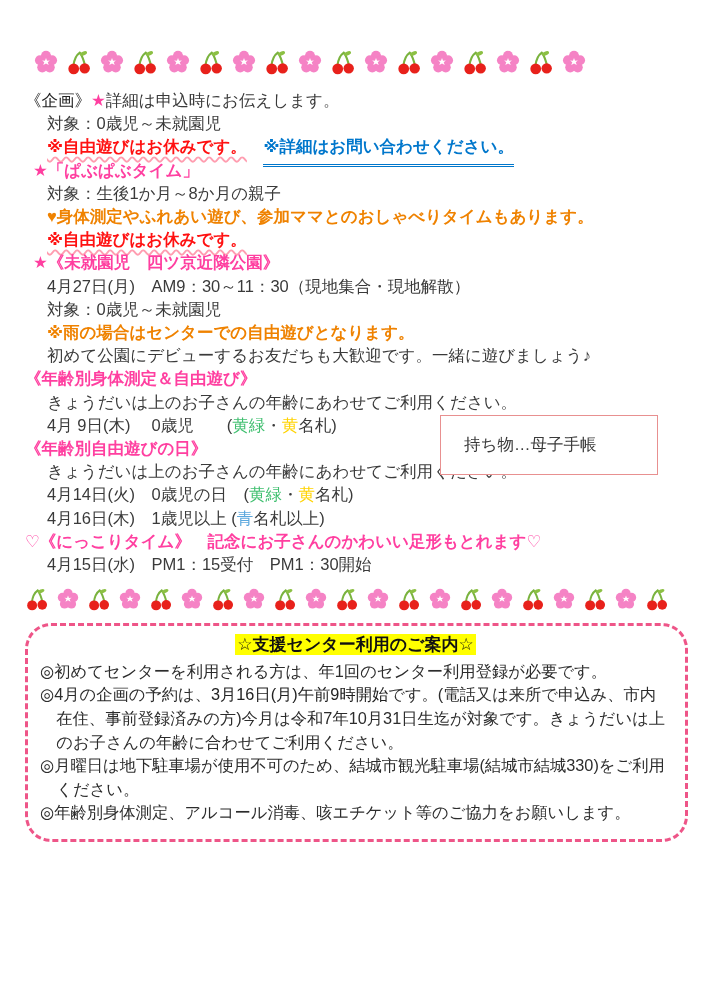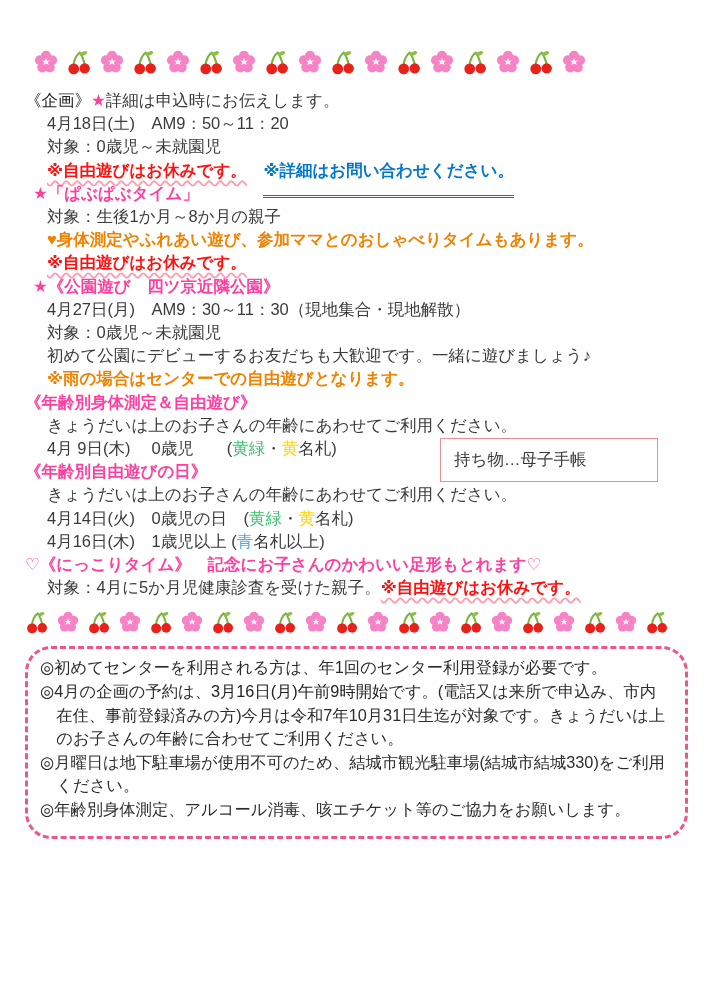--- a/index.html
+++ b/index.html
@@ -29,30 +29,30 @@
   .ind0{padding-left:0;}
   .ind1{padding-left:8px;}
   .ind2{padding-left:22px;}
 
   .pk{color:var(--pink);font-weight:bold;}
   .b{color:#222;font-weight:normal;}
   .rd{color:var(--red);font-weight:bold;
       text-decoration-line:underline;text-decoration-style:wavy;
       text-decoration-color:#ff9db0;text-decoration-thickness:2px;
       text-underline-offset:4px;}
-  .bl{color:var(--blue);font-weight:bold;border-bottom:3px double var(--blue);padding-bottom:16px;}
+  .bl{color:var(--blue);font-weight:bold;border-bottom:3px double var(--blue);padding-bottom:9px;}
   .or{color:var(--orange);font-weight:bold;}
   .grn{color:var(--green);text-align:center;}
   .yel{color:var(--yellow);}
   .blu{color:var(--lblue);}
 
   .mochimono-box{
-    position:absolute;left:415px;top:1px;width:218px;height:44px;
+    position:absolute;left:415px;top:1px;width:218px;height:60px;
     border:1.5px solid #e89090;display:flex;align-items:center;
-    padding-left:13px;font-size:16.5px;color:#3a3a3a;background:#fff;
+    padding-left:23px;font-size:16.5px;color:#3a3a3a;background:#fff;
     white-space:nowrap;z-index:2;
   }
 
   .info-box{
     margin-top:10px;
     border:3px dashed var(--border-pink);
     border-radius:26px;
     padding:7px 14px 14px 12px;
     font-size:16.3px;line-height:23.6px;color:#2c2c2c;
   }
@@ -134,41 +134,40 @@
     <svg class="decor-icon" viewBox="0 0 32 32">
       <use href="#sym-cherry"></use>
     </svg>
     <svg class="decor-icon" viewBox="0 0 32 32">
       <use href="#sym-flower"></use>
     </svg>
   </div>
 
 <div id="flyer-blocks">
     <div class="ln ind0"><span class="b">《企画》</span><span class="pk">★</span><span>詳細は申込時にお伝えします。</span></div>
-    <div class="ln ind2"><span>4月18日(土)　AM9：50～11：20</span></div>
     <div class="ln ind2"><span>対象：0歳児～未就園児</span></div>
     <div class="ln ind2"><span class="rd">※自由遊びはお休みです。</span><span>　</span><span class="bl">※詳細はお問い合わせください。</span></div>
     <div class="ln ind1"><span class="pk">★「ぱぶぱぶタイム」</span></div>
     <div class="ln ind2"><span>対象：生後1か月～8か月の親子</span></div>
     <div class="ln ind2"><span class="or">♥身体測定やふれあい遊び、参加ママとのおしゃべりタイムもあります。</span></div>
     <div class="ln ind2"><span class="rd">※自由遊びはお休みです。</span></div>
-    <div class="ln ind1"><span class="pk">★《公園遊び　四ツ京近隣公園》</span></div>
+    <div class="ln ind1"><span class="pk">★《未就園児　四ツ京近隣公園》</span></div>
     <div class="ln ind2"><span>4月27日(月)　AM9：30～11：30（現地集合・現地解散）</span></div>
     <div class="ln ind2"><span>対象：0歳児～未就園児</span></div>
+    <div class="ln ind2"><span class="or">※雨の場合はセンターでの自由遊びとなります。</span></div>
     <div class="ln ind2"><span>初めて公園にデビューするお友だちも大歓迎です。一緒に遊びましょう♪</span></div>
-    <div class="ln ind2"><span class="or">※雨の場合はセンターでの自由遊びとなります。</span></div>
     <div class="ln ind0"><span class="pk">《年齢別身体測定＆自由遊び》</span></div>
     <div class="ln ind2"><span>きょうだいは上のお子さんの年齢にあわせてご利用ください。</span></div>
     <div class="ln ind2"><span>4月 9日(木)　 0歳児　　(</span><span class="grn">黄緑</span><span>・</span><span class="yel">黄</span><span>名札)</span><span class="mochimono-box">持ち物…母子手帳</span></div>
     <div class="ln ind0"><span class="pk">《年齢別自由遊びの日》</span></div>
     <div class="ln ind2"><span>きょうだいは上のお子さんの年齢にあわせてご利用ください。</span></div>
     <div class="ln ind2"><span>4月14日(火)　0歳児の日　(</span><span class="grn">黄緑</span><span>・</span><span class="yel">黄</span><span>名札)</span></div>
     <div class="ln ind2"><span>4月16日(木)　1歳児以上 (</span><span class="blu">青</span><span>名札以上)</span></div>
     <div class="ln ind0"><span class="pk">♡《にっこりタイム》　記念にお子さんのかわいい足形もとれます♡</span></div>
-    <div class="ln ind2"><span>対象：4月に5か月児健康診査を受けた親子。</span><span class="rd">※自由遊びはお休みです。</span></div>
+    <div class="ln ind2"><span>4月15日(水)　PM1：15受付　PM1：30開始</span></div>
   </div>
 
 <div class="decor-row bottom" id="decor-bottom">
     <svg class="decor-icon" viewBox="0 0 32 32">
       <use href="#sym-cherry"></use>
     </svg>
     <svg class="decor-icon" viewBox="0 0 32 32">
       <use href="#sym-flower"></use>
     </svg>
     <svg class="decor-icon" viewBox="0 0 32 32">
@@ -224,19 +223,20 @@
     </svg>
     <svg class="decor-icon" viewBox="0 0 32 32">
       <use href="#sym-flower"></use>
     </svg>
     <svg class="decor-icon" viewBox="0 0 32 32">
       <use href="#sym-cherry"></use>
     </svg>
   </div>
 
 <div class="info-box">
+  <div class="info-title"><span class="hl">☆支援センター利用のご案内☆</span></div>
   <div id="info-items">
       <div class="info-item"><span>◎初めてセンターを利用される方は、年1回のセンター利用登録が必要です。</span></div>
       <div class="info-item"><span>◎4月の企画の予約は、</span><span class="b">3月16日(月)午前9時開始</span><span>です。(電話又は来所で申込み、市内在住、事前登録済みの方)今月は令和7年10月31日生迄が対象です。きょうだいは上のお子さんの年齢に合わせてご利用ください。</span></div>
       <div class="info-item"><span>◎月曜日は地下駐車場が使用不可のため、結城市観光駐車場(結城市結城330)をご利用ください。</span></div>
       <div class="info-item"><span>◎年齢別身体測定、アルコール消毒、咳エチケット等のご協力をお願いします。</span></div>
     </div>
 </div>
 
 </body></html>

